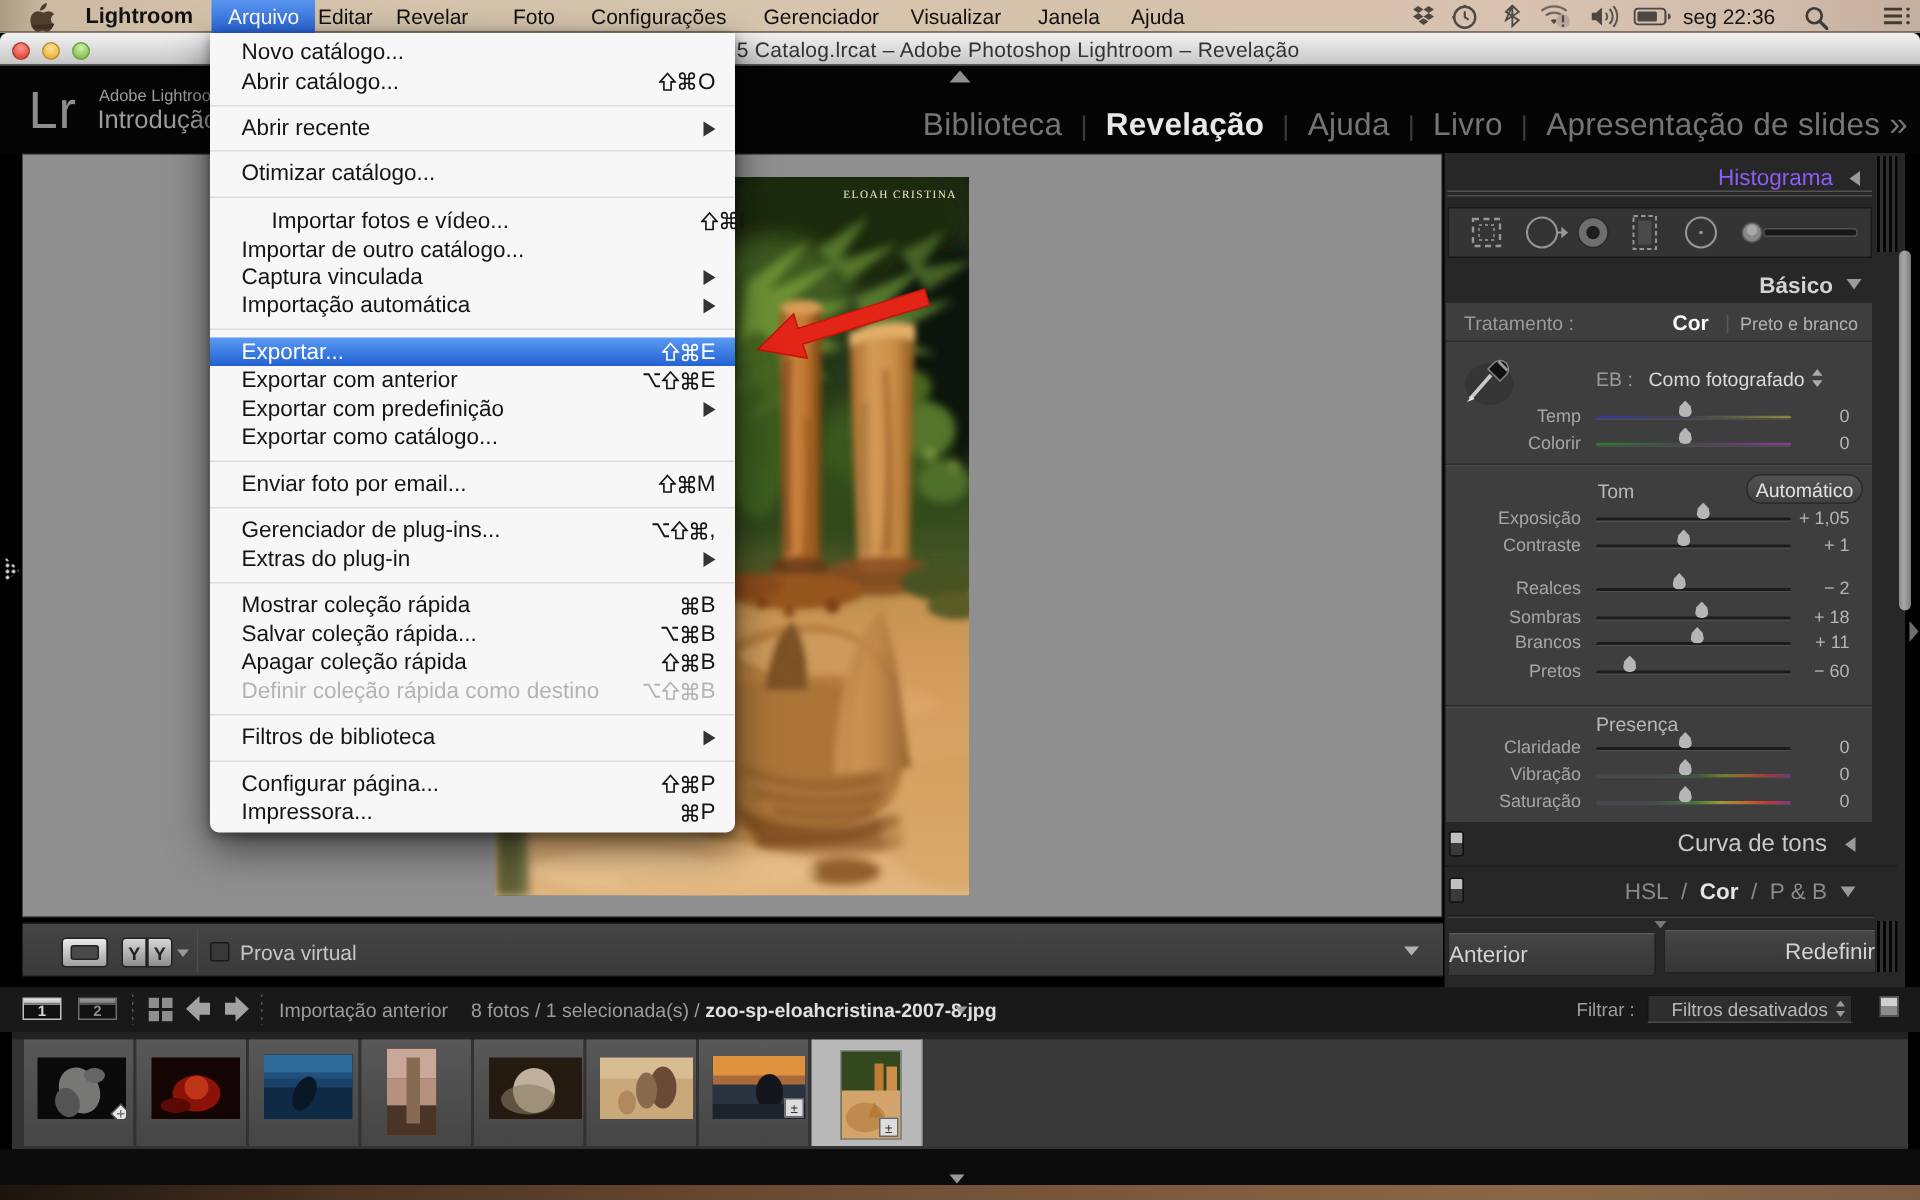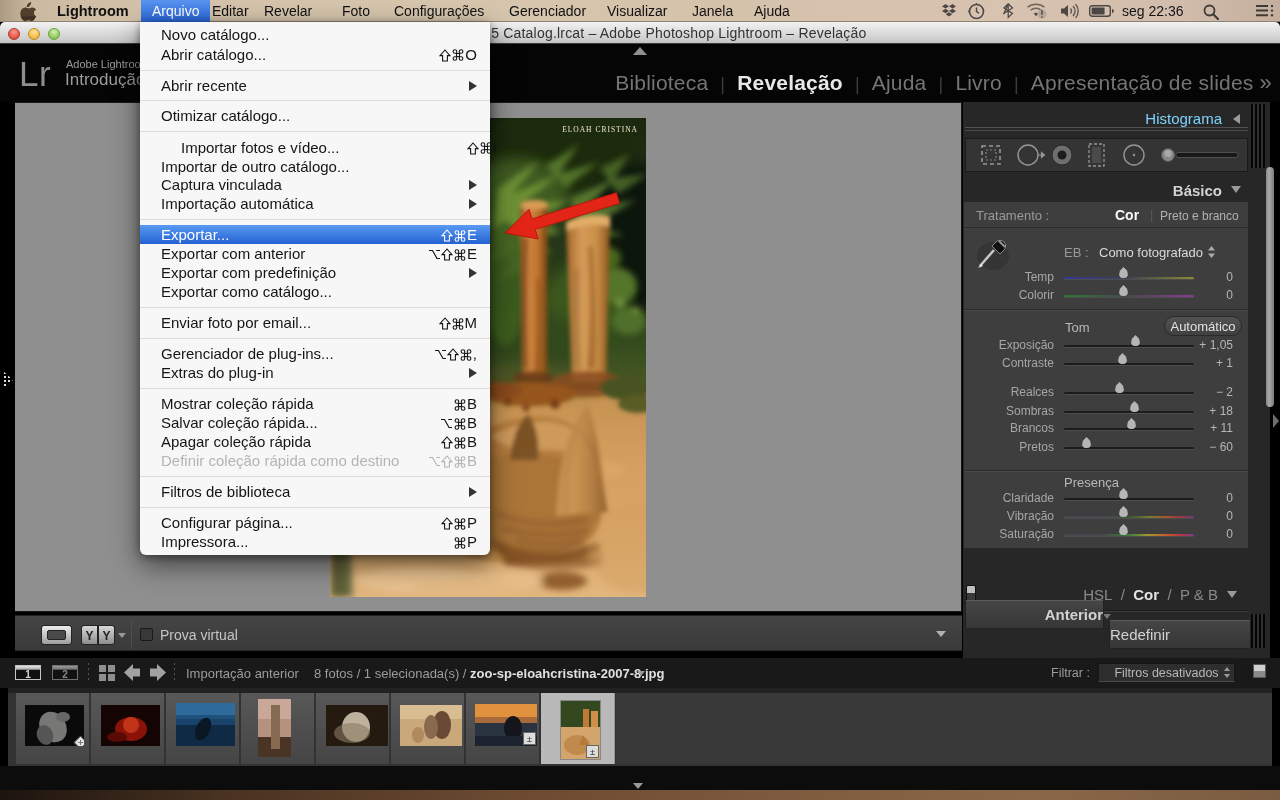--- a/index.html
+++ b/index.html
@@ -18,21 +18,21 @@
 
 #chrome{left:0;top:44px;width:1280px;height:58px;background:#050505;}
 #modules{position:absolute;top:0;right:8px;height:58px;line-height:78px;white-space:nowrap;font-size:21px;letter-spacing:0.2px;color:#757575;}
 #modules b{color:#e8e8e8;font-weight:bold;}
 #modules .sep{color:#3d3d3d;padding:0 12px;font-size:18px;}
 
 #content{left:15px;top:102px;width:947px;height:510px;background:#8f8f8f;border:1px solid #1a1a1a;border-left:none;}
 #photo{left:330px;top:118px;width:316px;height:479px;}
 
 #rpanel{left:962px;top:102px;width:308px;height:556px;background:#272727;border-left:1px solid #000;}
-.phead{position:absolute;right:48px;font-size:15px;color:#7dd3fc;}
+.phead{position:absolute;right:48px;font-size:15px;color:#8b5cf6;}
 .pbox{position:absolute;left:2px;width:284px;background:#3e3e3e;}
 .slrow{position:absolute;height:18px;width:100%;}
 .sllab{position:absolute;right:194px;top:0;font-size:12px;color:#a6a6a6;white-space:nowrap;}
 .slval{position:absolute;left:233px;top:0;width:36px;text-align:right;font-size:12px;color:#b5b5b5;white-space:nowrap;}
 .track{position:absolute;left:100px;top:7px;width:130px;height:3px;background:#1c1c1c;border-bottom:1px solid #4e4e4e;border-radius:2px;}
 .thumb{position:absolute;top:-3px;width:9px;height:11px;background:#b6b6b6;border-radius:2px 2px 4px 4px;clip-path:polygon(50% 0,90% 35%,100% 75%,85% 100%,15% 100%,0 75%,10% 35%);}
 
 #toolbar{left:15px;top:615px;width:947px;height:36px;background:linear-gradient(#454545,#3a3a3a);border-top:1px solid #232323;border-bottom:1px solid #2a2a2a;}
 
 #fsheader{left:0;top:658px;width:1280px;height:30px;background:#191919;}
@@ -305,29 +305,34 @@
           <div class="thumb" style="left:155px;"></div>
         <span class="slval">0</span>
         </div>
       <div class="slrow" style="top:325px;">
           <span class="sllab">Saturação</span>
         <div class="track" style="background:linear-gradient(90deg,#47474e 28%,#3e7a38 50%,#9a9a30 64%,#c06a2c 76%,#c03838 88%,#7a3a8a 100%);"></div>
           <div class="thumb" style="left:155px;"></div>
         <span class="slval">0</span>
         </div>
     </div>
+    <div class="abs" style="left:0;top:446px;width:302px;height:30px;border-bottom:1px solid #1c1c1c;">
+      <div class="abs" style="left:3px;top:6px;width:10px;height:17px;background:linear-gradient(#c0c0c0 45%,#3a3a3a 45%);border:1px solid #111;border-radius:2px;"></div>
+      <span class="abs" style="right:47px;top:6px;font-size:16px;color:#c8c8c8;">Curva de tons</span>
+      <div class="abs" style="right:28px;top:10px;width:0;height:0;border-right:7px solid #9a9a9a;border-top:5px solid transparent;border-bottom:5px solid transparent;"></div>
+    </div>
     <div class="abs" style="left:0;top:477px;width:302px;height:30px;">
       <div class="abs" style="left:3px;top:6px;width:10px;height:17px;background:linear-gradient(#c0c0c0 45%,#3a3a3a 45%);border:1px solid #111;border-radius:2px;"></div>
       <span class="abs" style="right:47px;top:7px;font-size:15px;color:#8a8a8a;">HSL&nbsp;&nbsp;/&nbsp;&nbsp;<b style="color:#e4e4e4;">Cor</b>&nbsp;&nbsp;/&nbsp;&nbsp;P &amp; B</span>
       <div class="abs" style="right:28px;top:12px;width:0;height:0;border-top:7px solid #9a9a9a;border-left:5.5px solid transparent;border-right:5.5px solid transparent;"></div>
     </div>
     <div class="abs" style="left:2px;top:508px;width:284px;height:2px;background:#1a1a1a;border-bottom:1px solid #3e3e3e;"></div>
     <div class="abs" style="left:140px;top:512px;width:0;height:0;border-top:5px solid #777;border-left:4px solid transparent;border-right:4px solid transparent;"></div>
-    <div class="abs" style="left:2px;top:498px;width:139px;height:29px;background:linear-gradient(#454545,#363636);border:1px solid #222;border-top-color:#5a5a5a;border-radius:2px;text-align:right;line-height:28px;font-size:15px;color:#d2d2d2;font-weight:bold;">Anterior</div>
-    <div class="abs" style="left:146px;top:518px;width:142px;height:29px;background:linear-gradient(#454545,#363636);border:1px solid #222;border-top-color:#5a5a5a;border-radius:2px;text-align:left;line-height:28px;font-size:15px;color:#d2d2d2;">Redefinir</div>
+    <div class="abs" style="left:2px;top:520px;width:139px;height:29px;background:linear-gradient(#454545,#363636);border:1px solid #222;border-top-color:#5a5a5a;border-radius:2px;text-align:left;line-height:28px;font-size:15px;color:#d2d2d2;">Anterior</div>
+    <div class="abs" style="left:146px;top:518px;width:142px;height:29px;background:linear-gradient(#454545,#363636);border:1px solid #222;border-top-color:#5a5a5a;border-radius:2px;text-align:right;line-height:28px;font-size:15px;color:#d2d2d2;">Redefinir</div>
   </div>
   <div class="abs" style="left:1266px;top:167px;width:8px;height:240px;background:linear-gradient(90deg,#8a8a8a,#a8a8a8 40%,#7a7a7a);border-radius:4px;"></div>
   <div class="abs" style="left:1273px;top:414px;width:0;height:0;border-left:6px solid #6e6e6e;border-top:7px solid transparent;border-bottom:7px solid transparent;"></div>
   <div id="toolbar" class="abs">
     <div class="abs" style="left:26px;top:9px;width:31px;height:20px;background:linear-gradient(#ececec,#9e9e9e);border-radius:3px;border:1px solid #222;">
       <div style="position:absolute;left:5px;top:4px;width:19px;height:10px;background:#4a4a4a;border:1.5px solid #222;border-radius:2px;"></div>
     </div>
     <div class="abs" style="left:66px;top:9px;width:17px;height:20px;background:linear-gradient(#d6d6d6,#8e8e8e);border:1px solid #222;border-radius:3px 0 0 3px;text-align:center;line-height:20px;font-size:12px;color:#222;font-weight:bold;">Y</div>
     <div class="abs" style="left:83px;top:9px;width:17px;height:20px;background:linear-gradient(#d6d6d6,#8e8e8e);border:1px solid #222;border-radius:0 3px 3px 0;text-align:center;line-height:20px;font-size:12px;color:#222;font-weight:bold;">Y</div>
     <div class="abs" style="left:103px;top:17px;width:0;height:0;border-top:5px solid #999;border-left:4.5px solid transparent;border-right:4.5px solid transparent;"></div>

